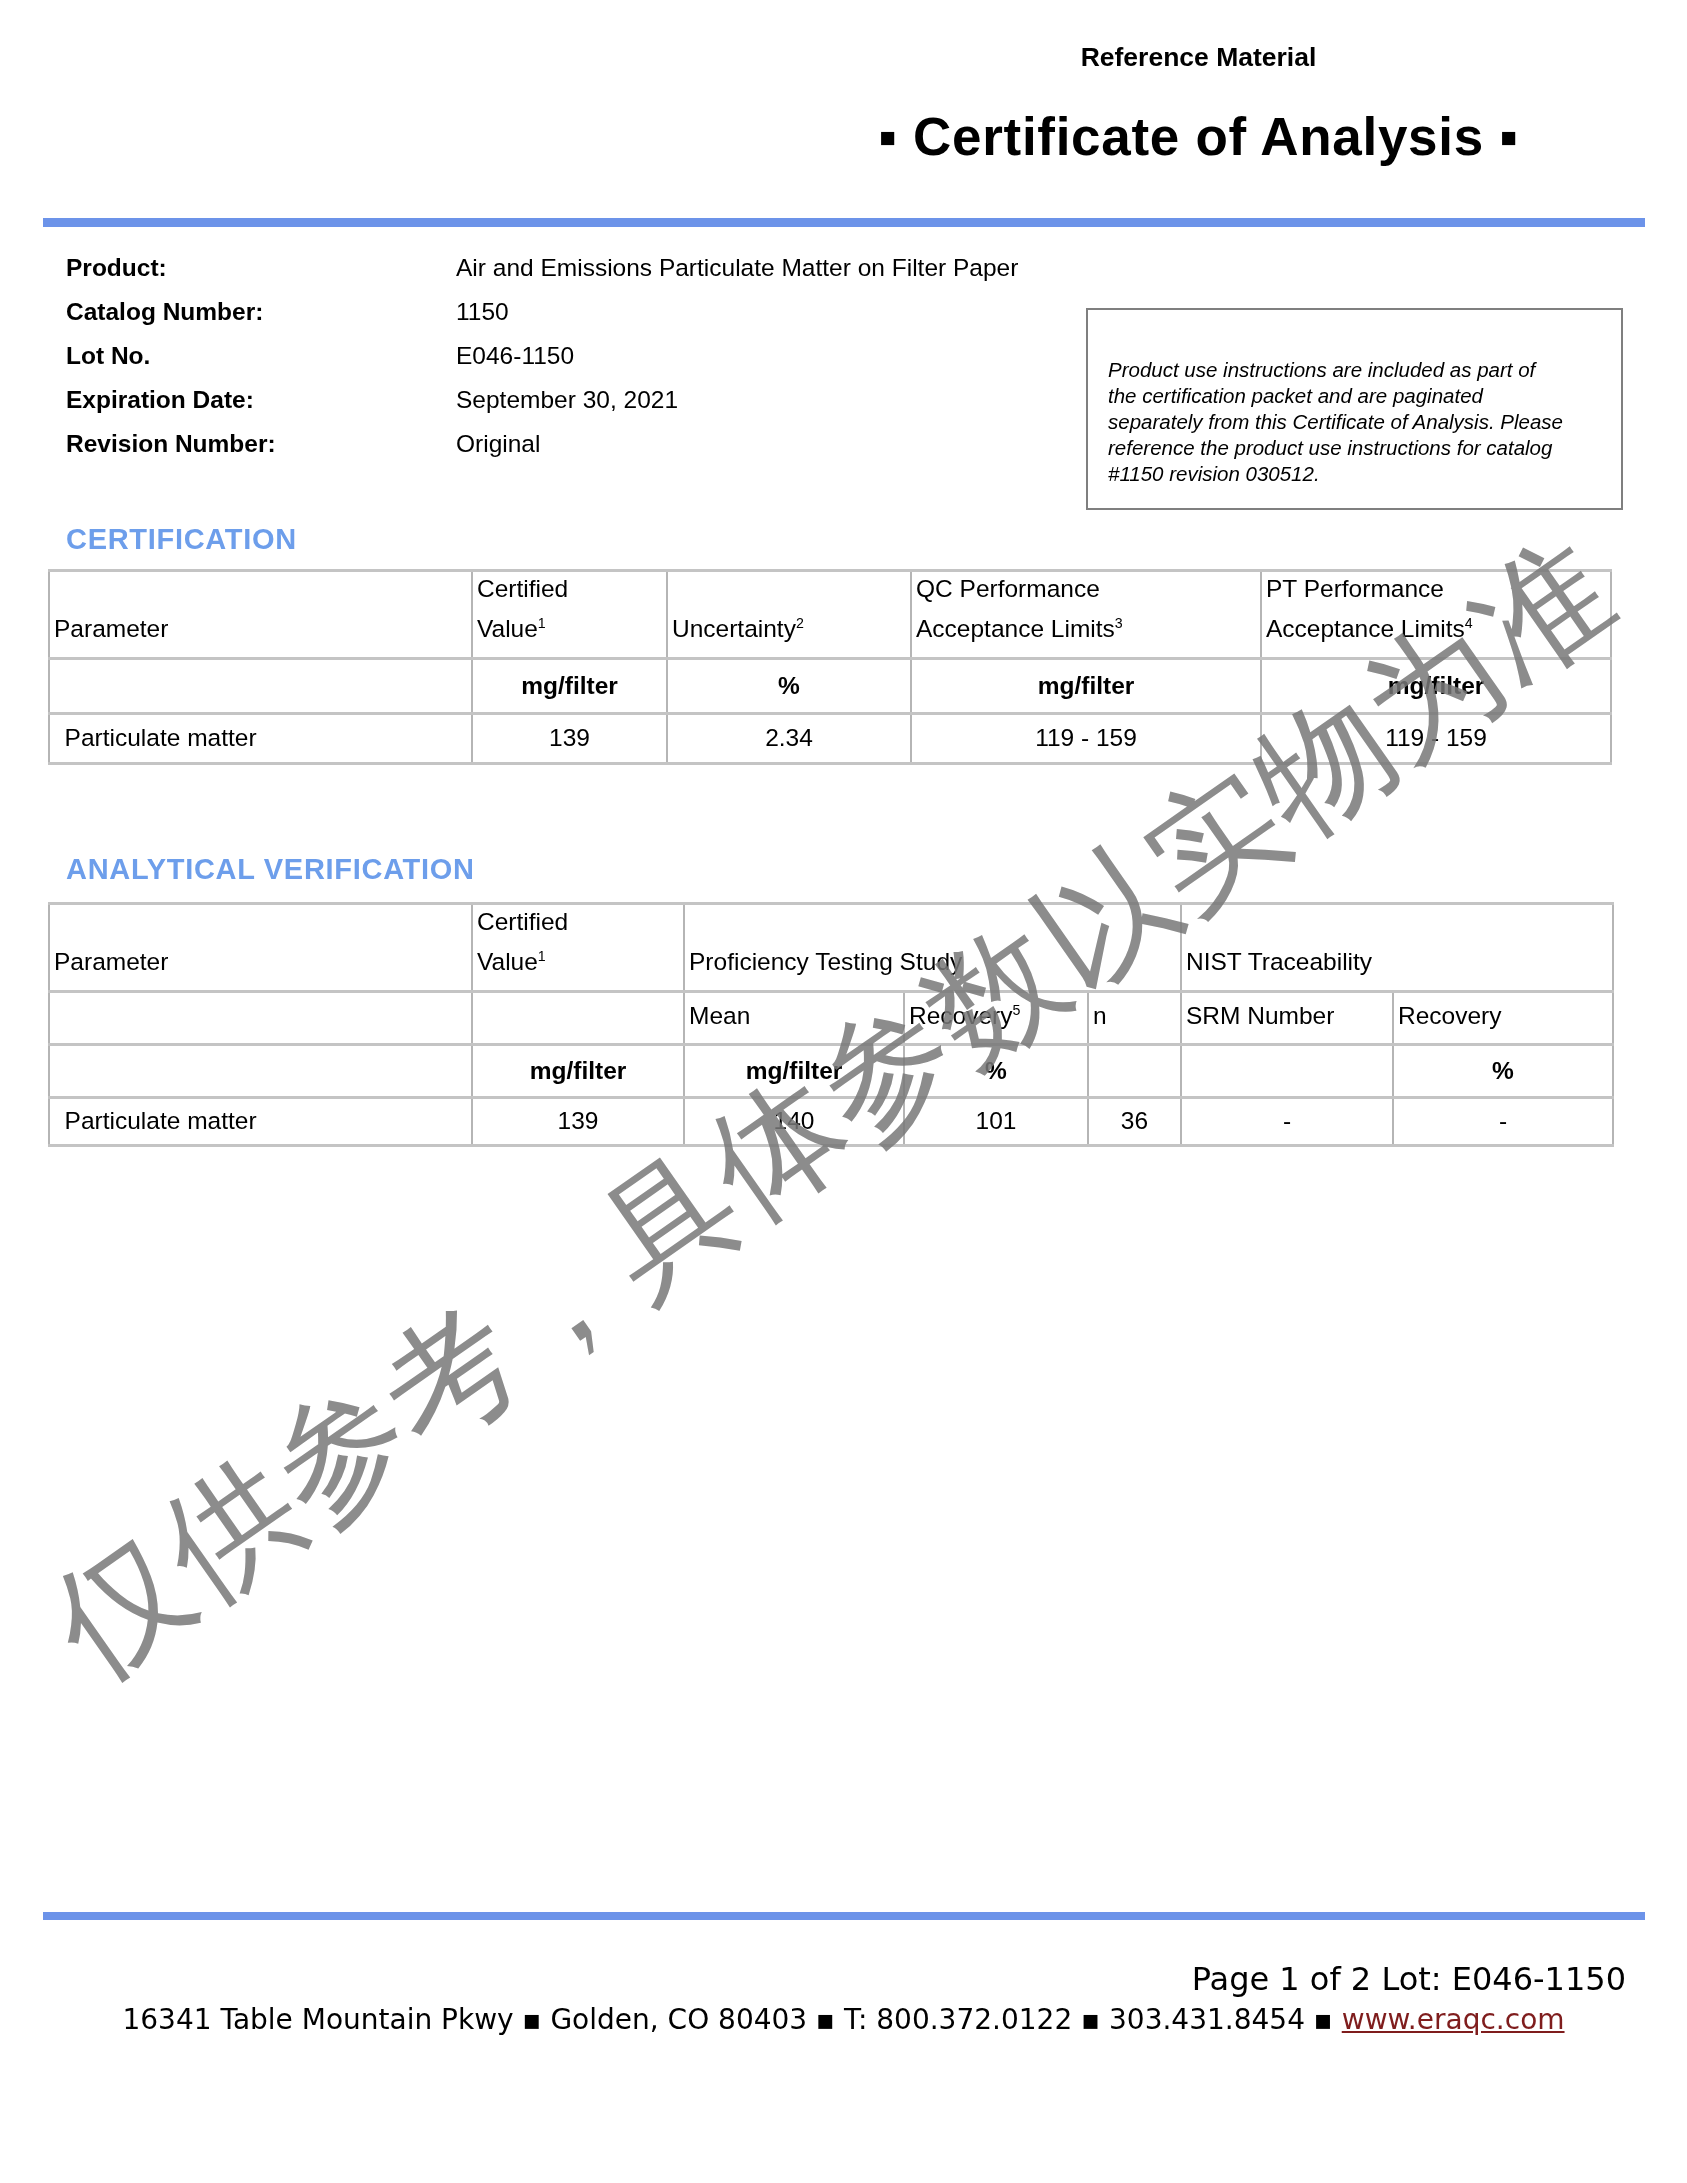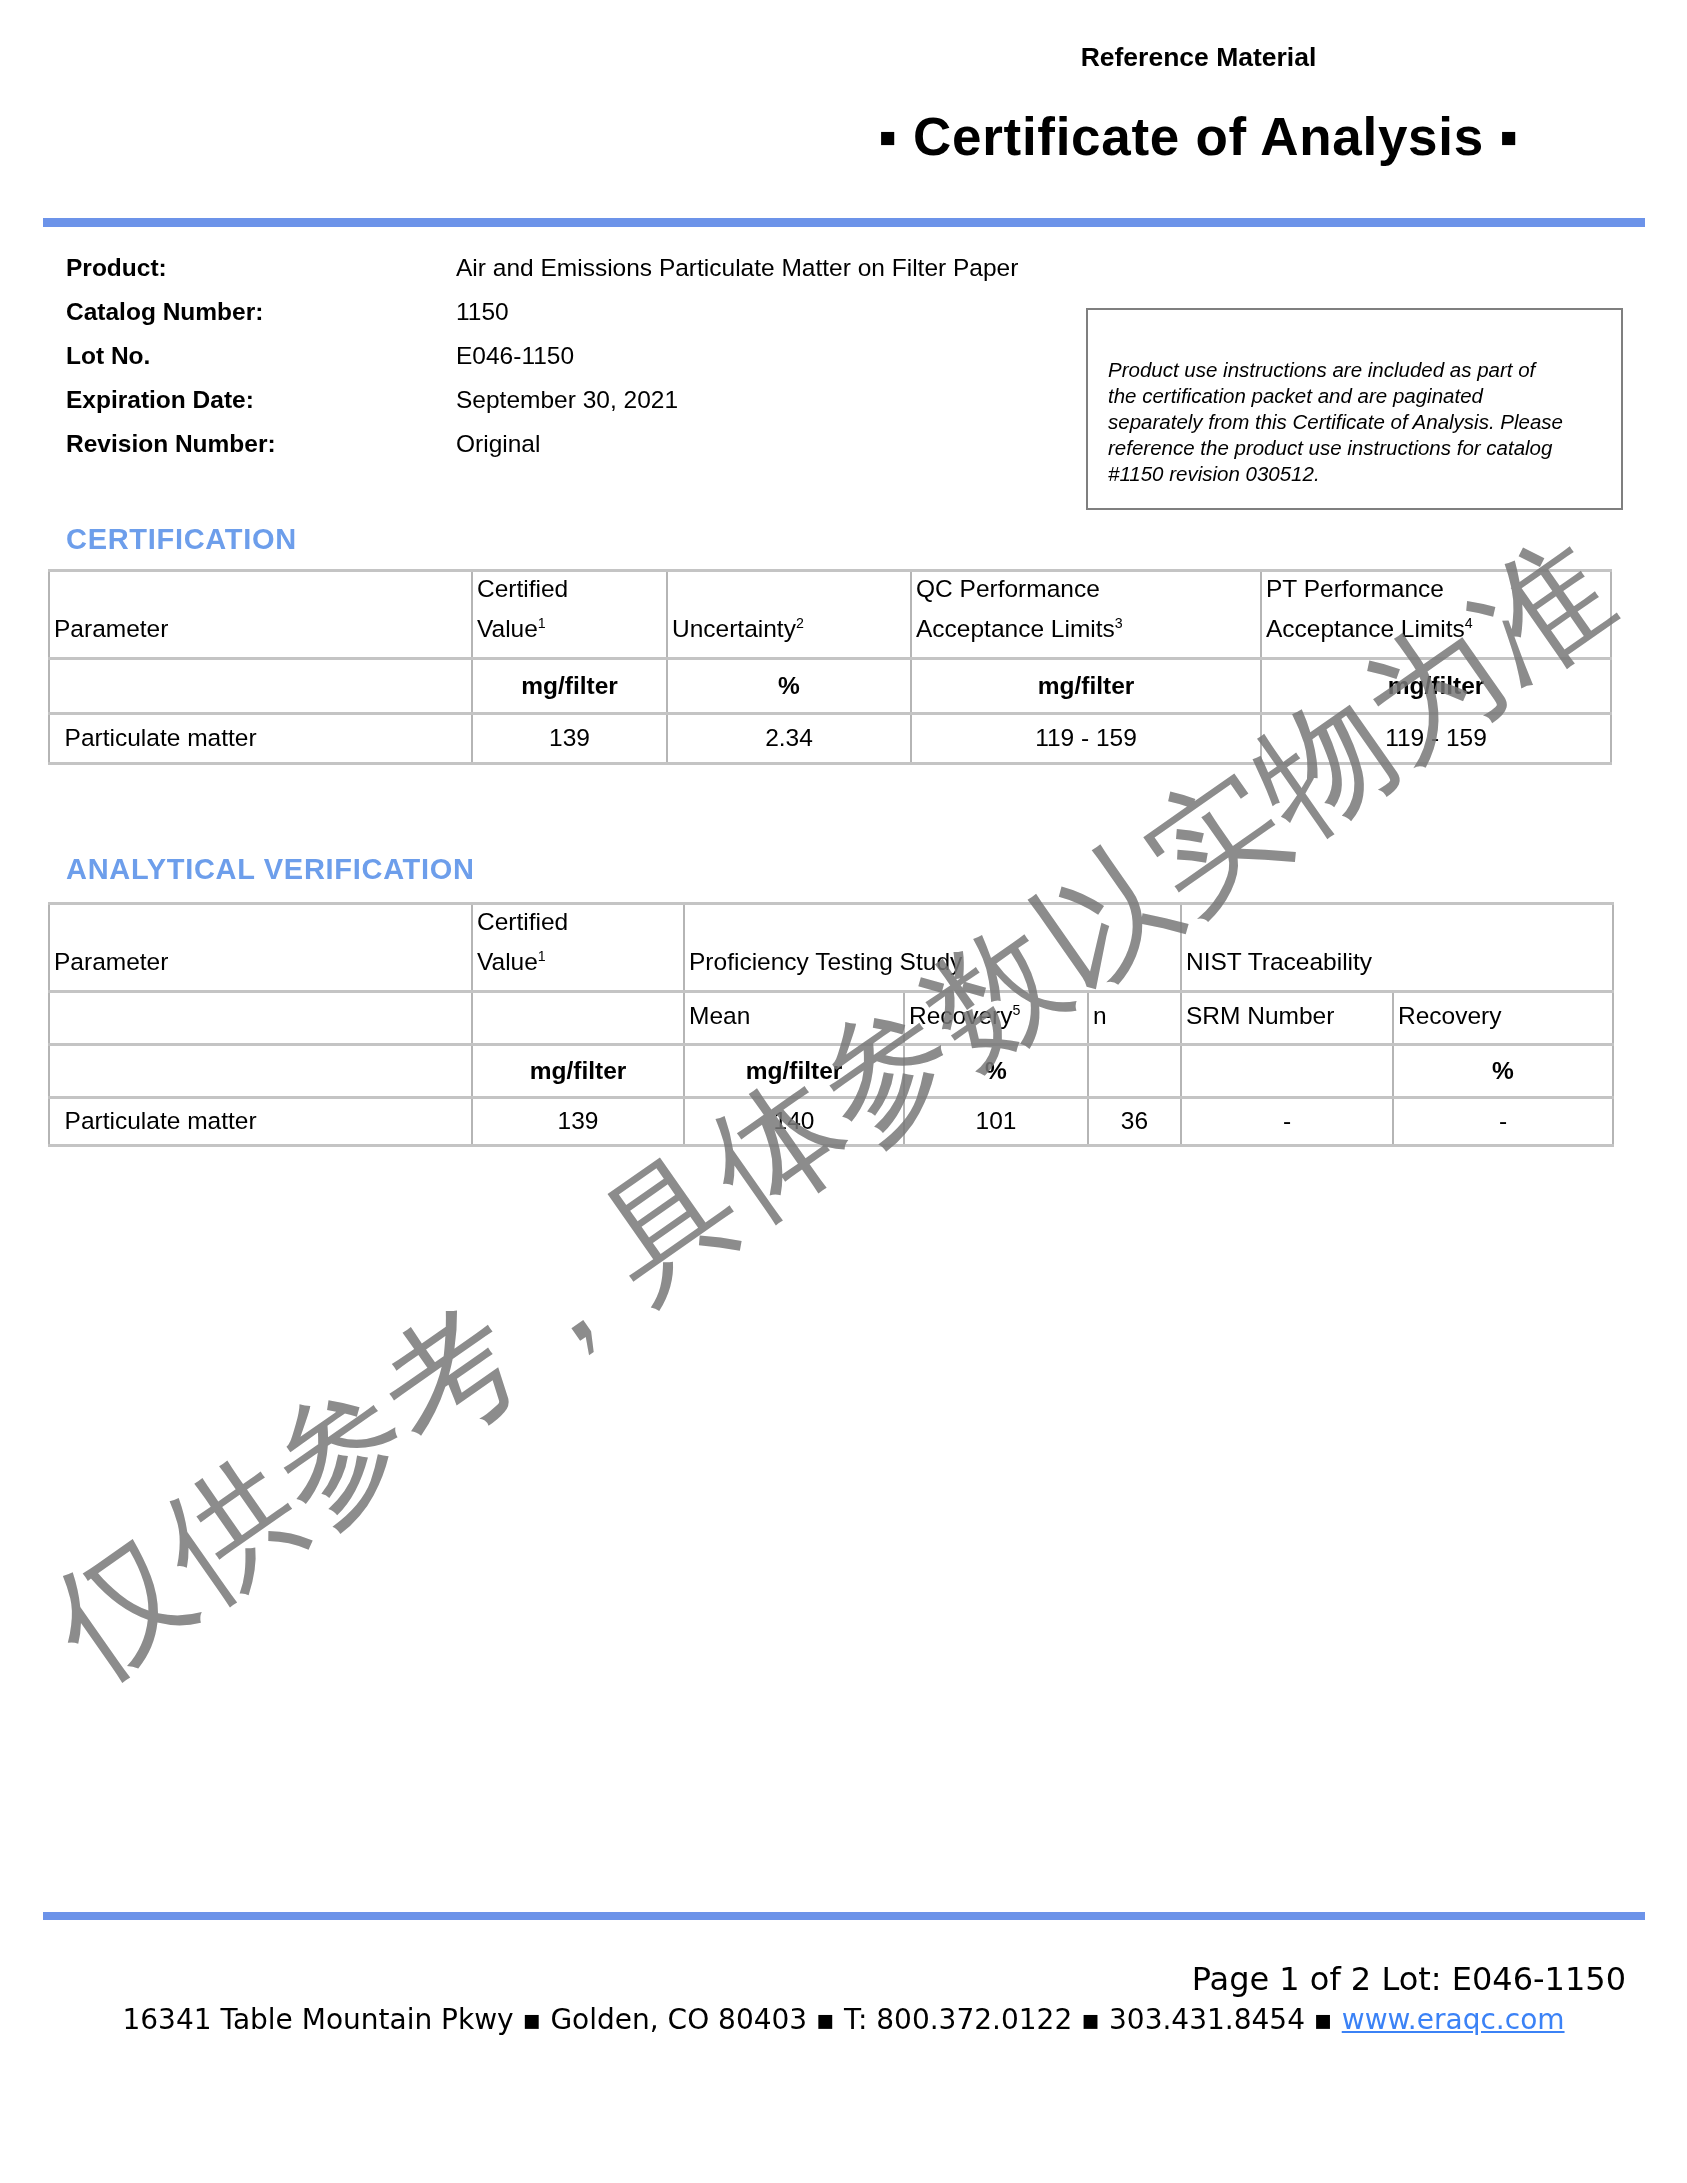--- a/index.html
+++ b/index.html
@@ -65,21 +65,21 @@
     left:69px;top:1555px;height:179px;display:flex;align-items:center;
     transform-origin:0 50%;transform:rotate(-35deg);
     font-size:132px;letter-spacing:1.3px;color:#787878;opacity:0.85;
     font-family:"DejaVu Sans",sans-serif;white-space:nowrap;pointer-events:none;z-index:5;
   }
 
   
   .page-line{right:61px;top:1944px;font-family:"DejaVu Sans",sans-serif;font-size:32px;margin-top:16px;}
   .address-line{left:0;top:2003px;width:1687px;text-align:center;
     font-family:"DejaVu Sans",sans-serif;font-size:28px;}
-  .website{color:#3b82f6;text-decoration:underline;cursor:pointer;}
+  .website{color:#7f1d1d;text-decoration:underline;cursor:pointer;}
 </style>
 </head>
 <body>
 
 <div class="abs header-block">
   <div class="tagline">Reference Material</div>
   <div class="page-title">▪ Certificate of Analysis ▪</div>
 </div>
 <div class="abs rule rule-top"></div>
 

